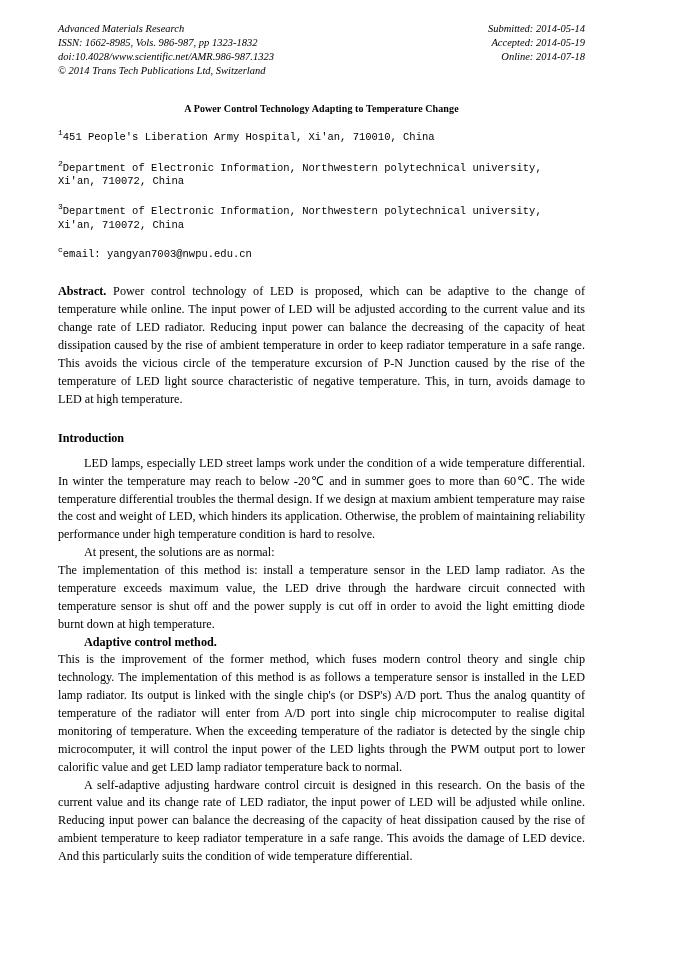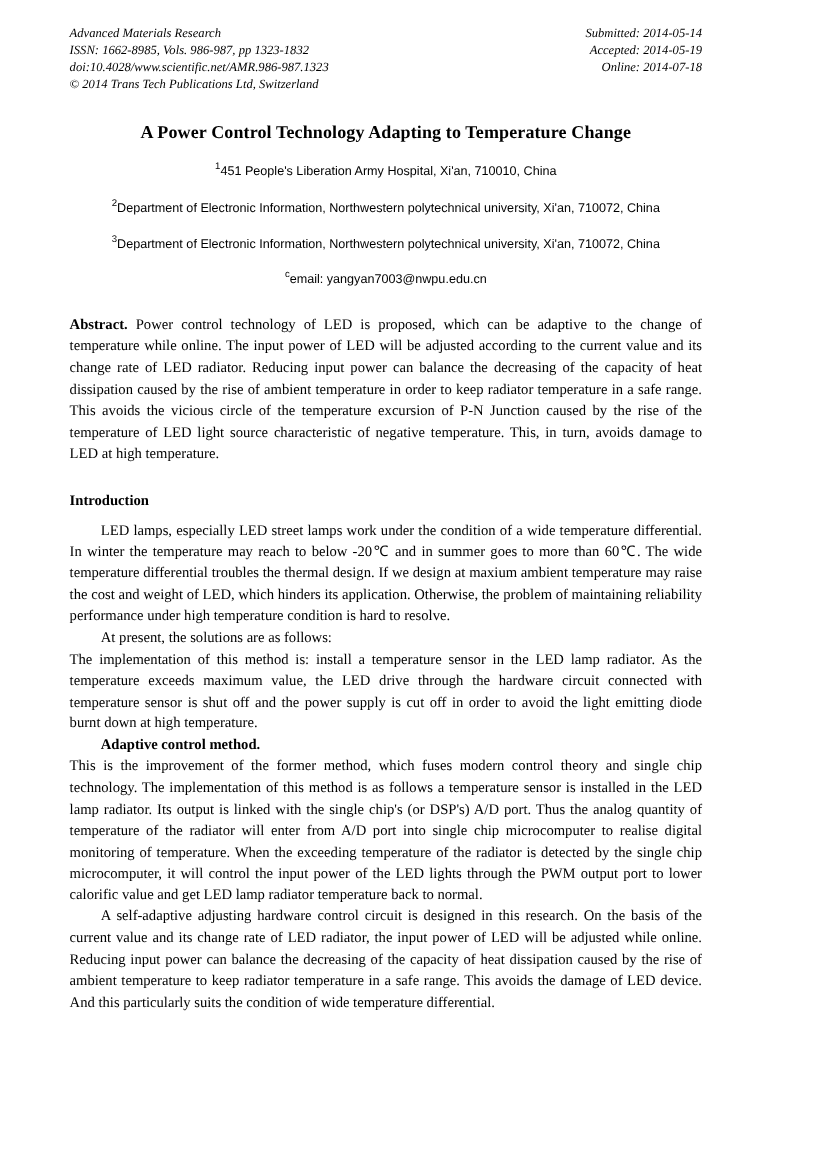--- a/index.html
+++ b/index.html
@@ -39,37 +39,36 @@
   }
   .header-left .copy {
     font-style: italic;
   }
 
   
   .title {
     text-align: center;
     font-family: "Liberation Serif", serif;
     font-weight: bold;
-    font-size: 15px;
+    font-size: 10px;
     margin-top: 26px;
     letter-spacing: 0.1px;
   }
 
   
   .authors {
     text-align: center;
     font-family: "Liberation Sans", sans-serif;
     font-size: 14px;
     margin-top: 18px;
   }
   .authors sup { font-size: 9px; }
 
   .affil {
-    text-align: center;
-    font-family: Liberation Sans, sans-serif;
+    font-family: Liberation Mono, monospace;
     font-size: 10.5px;
     margin-top: 14px;
     line-height: 1.3;
   }
   .affil sup { font-size: 8px; }
   .affil.email { margin-top: 13px; }
 
   
   .keywords {
     margin-top: 26px;
@@ -146,19 +145,19 @@
   </div>
 
 
   <div class="abstract">
     <span class="lead">Abstract.</span><span> Power control technology of LED is proposed, which can be adaptive to the change of temperature while online. The input power of LED will be adjusted according to the current value and its change rate of LED radiator. Reducing input power can balance the decreasing of the capacity of heat dissipation caused by the rise of ambient temperature in order to keep radiator temperature in a safe range. This avoids the vicious circle of the temperature excursion of P-N Junction caused by the rise of the temperature of LED light source characteristic of negative temperature. This, in turn, avoids damage to LED at high temperature.</span>
   </div>
 
   <div class="section-head">Introduction</div>
 
   <p class="body first">LED lamps, especially LED street lamps work under the condition of a wide temperature differential. In winter the temperature may reach to below -20℃ and in summer goes to more than 60℃. The wide temperature differential troubles the thermal design. If we design at maxium ambient temperature may raise the cost and weight of LED, which hinders its application. Otherwise, the problem of maintaining reliability performance under high temperature condition is hard to resolve.</p>
-  <p class="body">At present, the solutions are as follows:</p>
+  <p class="body">At present, the solutions are as normal:</p>
   <p class="body" style="text-indent:0">The implementation of this method is: install a temperature sensor in the LED lamp radiator. As the temperature exceeds maximum value, the LED drive through the hardware circuit connected with temperature sensor is shut off and the power supply is cut off in order to avoid the light emitting diode burnt down at high temperature.</p>
   <div class="subhead">Adaptive control method.</div>
   <p class="body" style="text-indent:0">This is the improvement of the former method, which fuses modern control theory and single chip technology. The implementation of this method is as follows a temperature sensor is installed in the LED lamp radiator. Its output is linked with the single chip's (or DSP's) A/D port. Thus the analog quantity of temperature of the radiator will enter from A/D port into single chip microcomputer to realise digital monitoring of temperature. When the exceeding temperature of the radiator is detected by the single chip microcomputer, it will control the input power of the LED lights through the PWM output port to lower calorific value and get LED lamp radiator temperature back to normal.</p>
   <p class="body">A self-adaptive adjusting hardware control circuit is designed in this research. On the basis of the current value and its change rate of LED radiator, the input power of LED will be adjusted while online. Reducing input power can balance the decreasing of the capacity of heat dissipation caused by the rise of ambient temperature to keep radiator temperature in a safe range. This avoids the damage of LED device. And this particularly suits the condition of wide temperature differential.</p>
 
 </div>
 
 </body></html>

